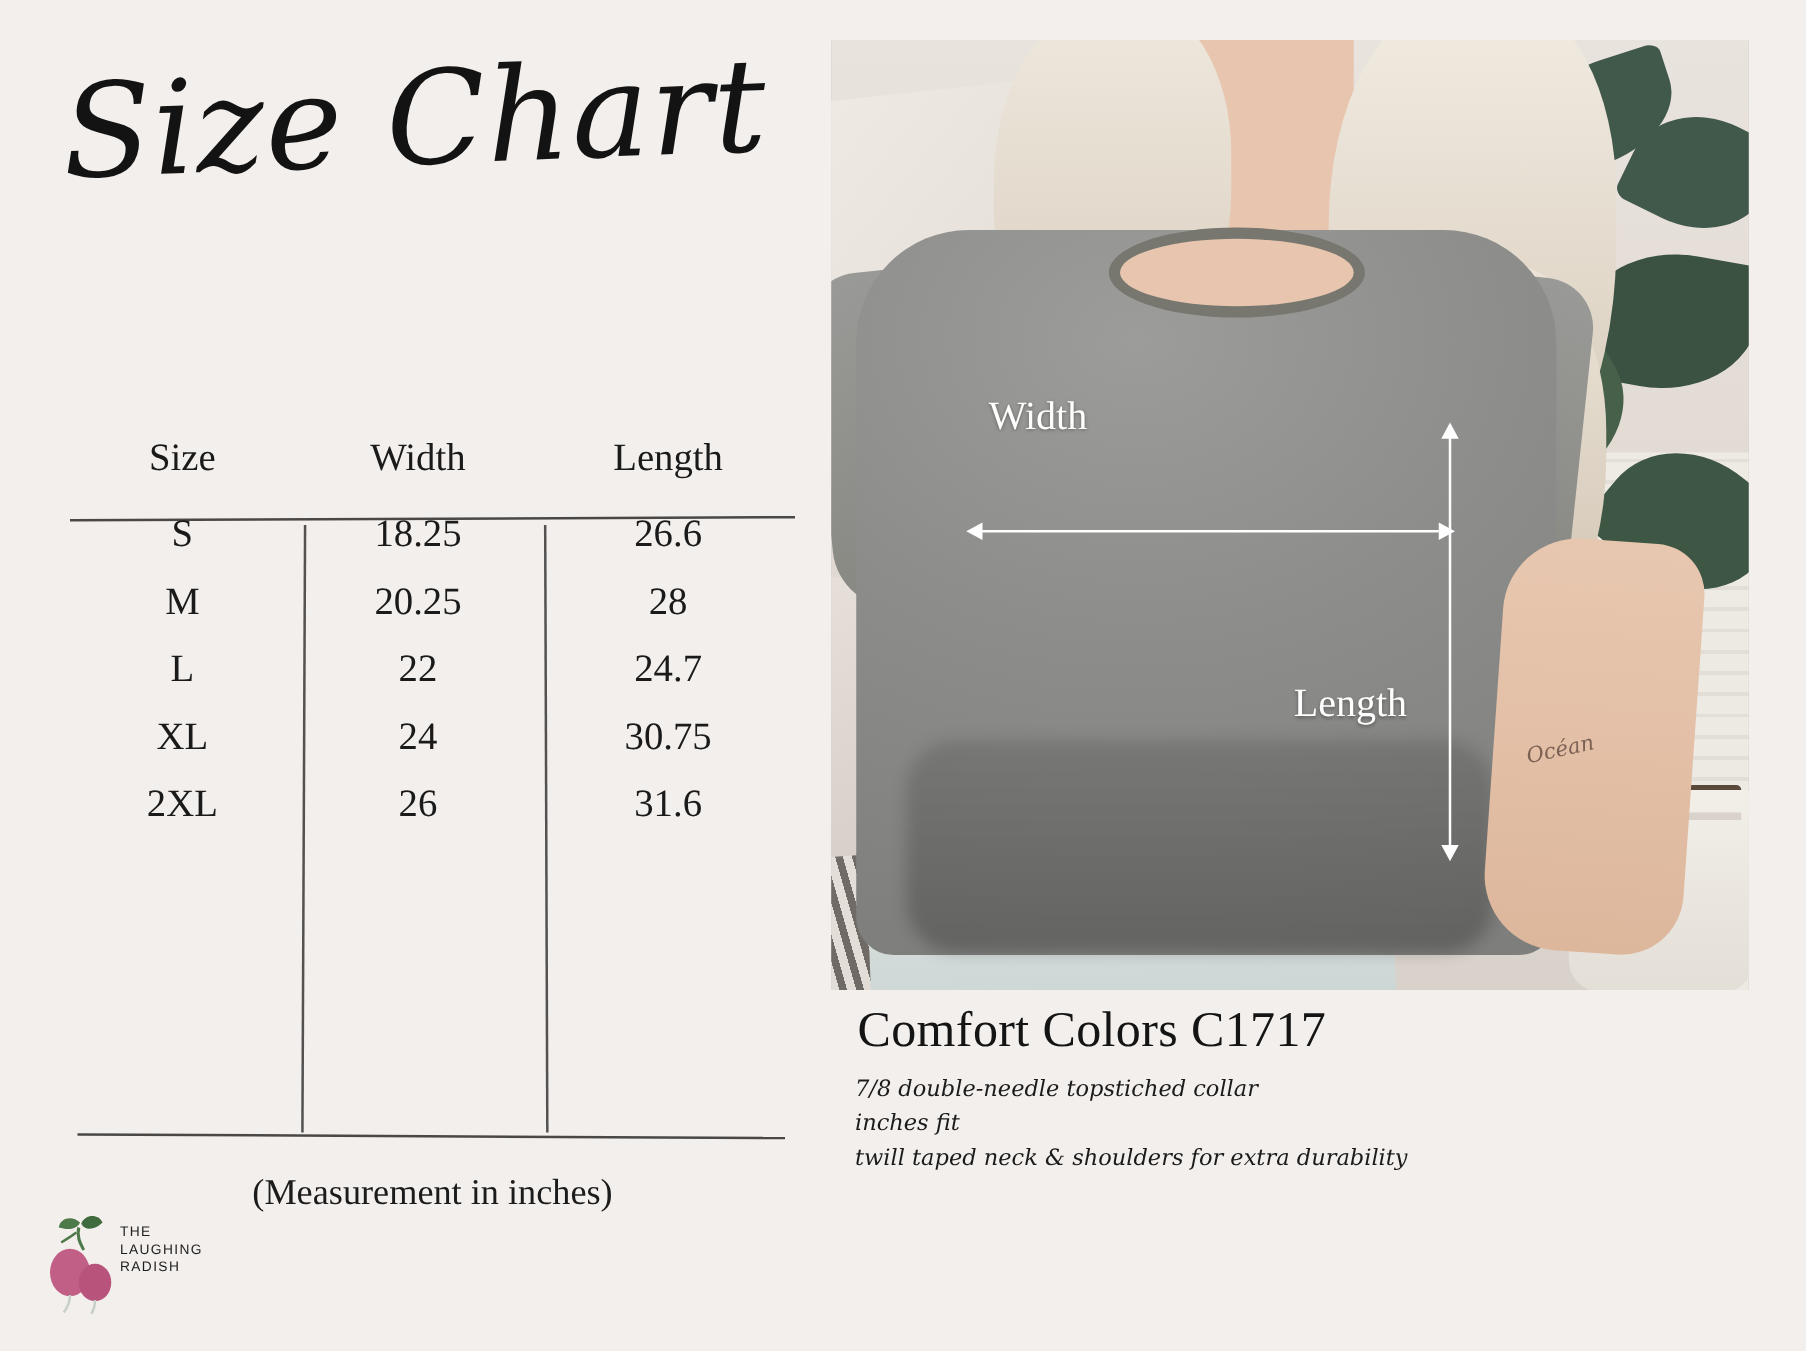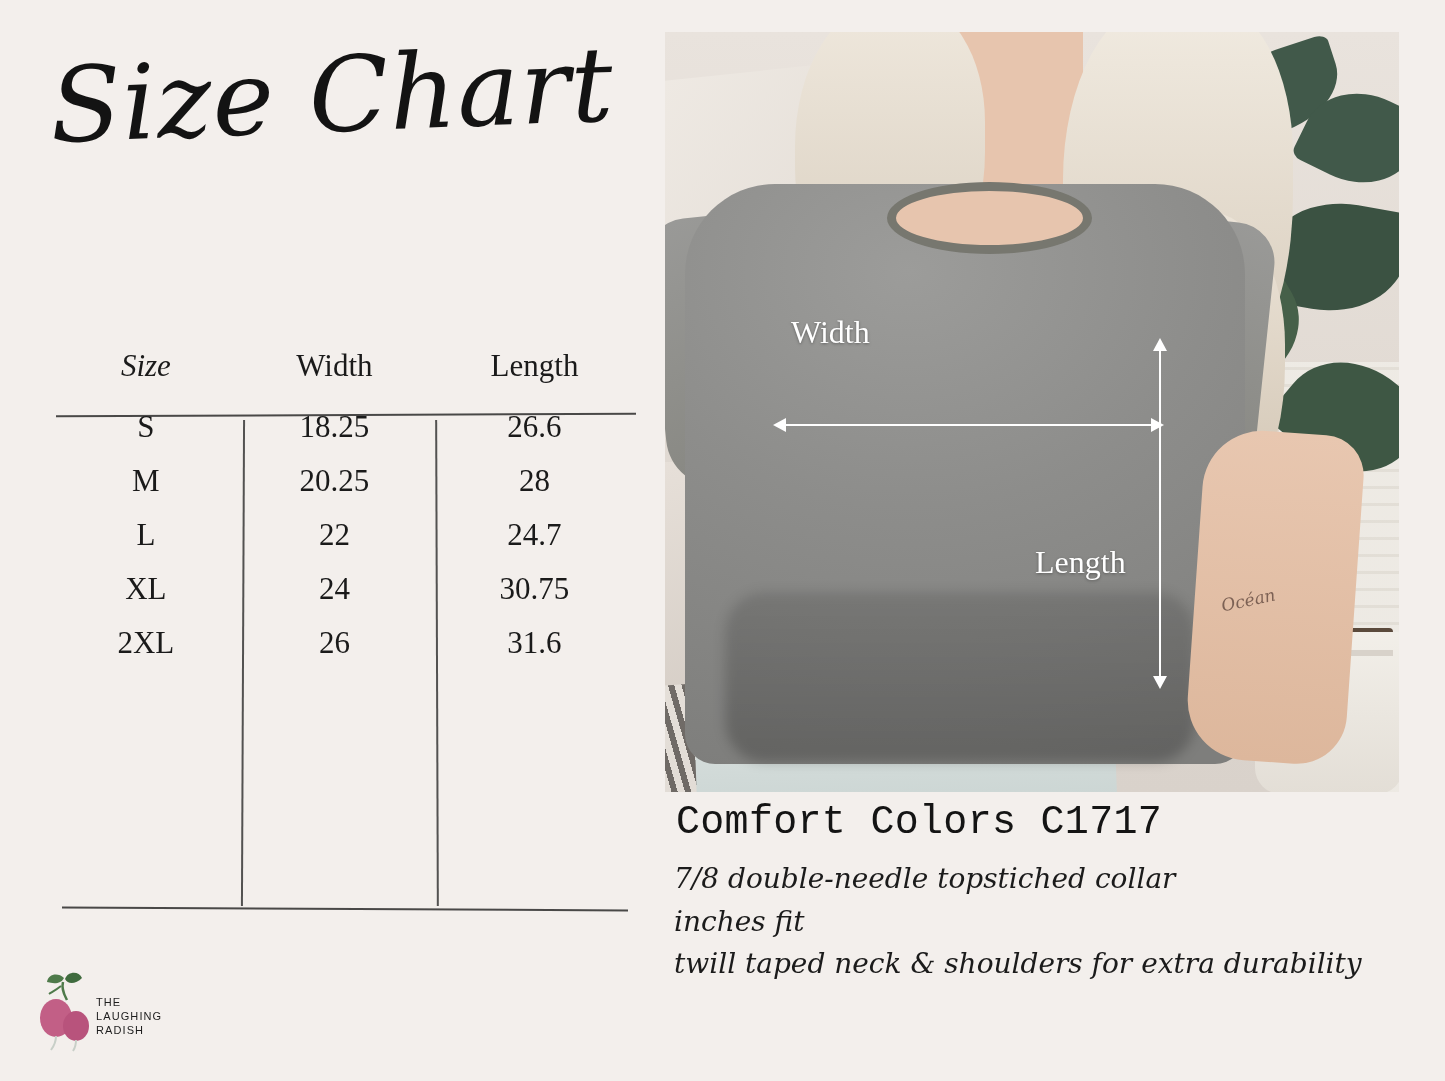--- a/index.html
+++ b/index.html
@@ -68,21 +68,21 @@
   }
 
   table.size-table td {
     font-weight: 400;
     font-size: 31px;
     padding: 9px 0;
     text-align: center;
   }
 
   
-  .col-size   { width: 31%; font-style: italic; }
+  .col-size   { width: 31%; }
   .col-width  { width: 34%; }
   .col-length { width: 35%; }
 
   
   .rule-h {
     position: absolute;
     left: 0;
     height: 2px;
     background: #2a2a2a;
     opacity: .85;
@@ -129,21 +129,21 @@
   .logo-mark {
     position: absolute;
     left: 0;
     top: 0;
     width: 58px;
     height: 80px;
   }
   .logo-text {
     position: absolute;
     left: 62px;
-    top: 24px;
+    top: 8px;
     font-family: "Liberation Sans", sans-serif;
     font-size: 11px;
     letter-spacing: 1.1px;
     line-height: 1.25;
     color: #1d1d1d;
     text-transform: uppercase;
   }
 
   
   .right-col {
@@ -347,35 +347,35 @@
     width: 0; height: 0;
   }
   .ah-left  { border-top: 7px solid transparent; border-bottom: 7px solid transparent; border-right: 13px solid #fff; }
   .ah-right { border-top: 7px solid transparent; border-bottom: 7px solid transparent; border-left: 13px solid #fff; }
   .ah-up    { border-left: 7px solid transparent; border-right: 7px solid transparent; border-bottom: 13px solid #fff; }
   .ah-down  { border-left: 7px solid transparent; border-right: 7px solid transparent; border-top: 13px solid #fff; }
 
   
   .product-title {
     position: absolute;
-    left: 14px;
+    left: 24px;
     top: 800px;
-    font-family: Liberation Mono, monospace;
+    font-family: Liberation Serif, serif;
     font-size: 40px;
     color: #141414;
     letter-spacing: .3px;
   }
   .specs {
     position: absolute;
-    left: 12px;
+    left: 22px;
     top: 858px;
     width: 750px;
     font-family: "DejaVu Serif", serif;
     font-style: italic;
-    font-size: 28px;
+    font-size: 18px;
     line-height: 1.52;
     color: #1b1b1b;
   }
   .specs div { white-space: nowrap; }
 </style>
 </head>
 <body>
 
 <div class="page">
 
@@ -422,20 +422,21 @@
           </tr>
           <tr>
             <td>2XL</td>
             <td>26</td>
             <td>31.6</td>
           </tr>
         </tbody>
       </table>
     </div>
 
+    <div class="measure-note">(Measurement in inches)</div>
 
     <div class="logo">
       <div class="logo-mark">
         <svg width="58" height="80" viewBox="0 0 58 80" xmlns="http://www.w3.org/2000/svg">
           <g>
             <path d="M30 6 C24 0, 14 2, 13 10 C20 12, 27 12, 30 6 Z" fill="#4e7a4a"></path>
             <path d="M31 7 C34 -1, 45 -1, 48 6 C42 12, 34 13, 31 7 Z" fill="#3f6b3e"></path>
             <path d="M29 10 C27 18, 31 24, 33 28" stroke="#4e7a4a" stroke-width="2.5" fill="none"></path>
             <path d="M27 14 C22 18, 18 20, 15 22" stroke="#4e7a4a" stroke-width="2" fill="none"></path>
             <ellipse cx="22" cy="46" rx="16" ry="19" fill="#c25f86"></ellipse>

